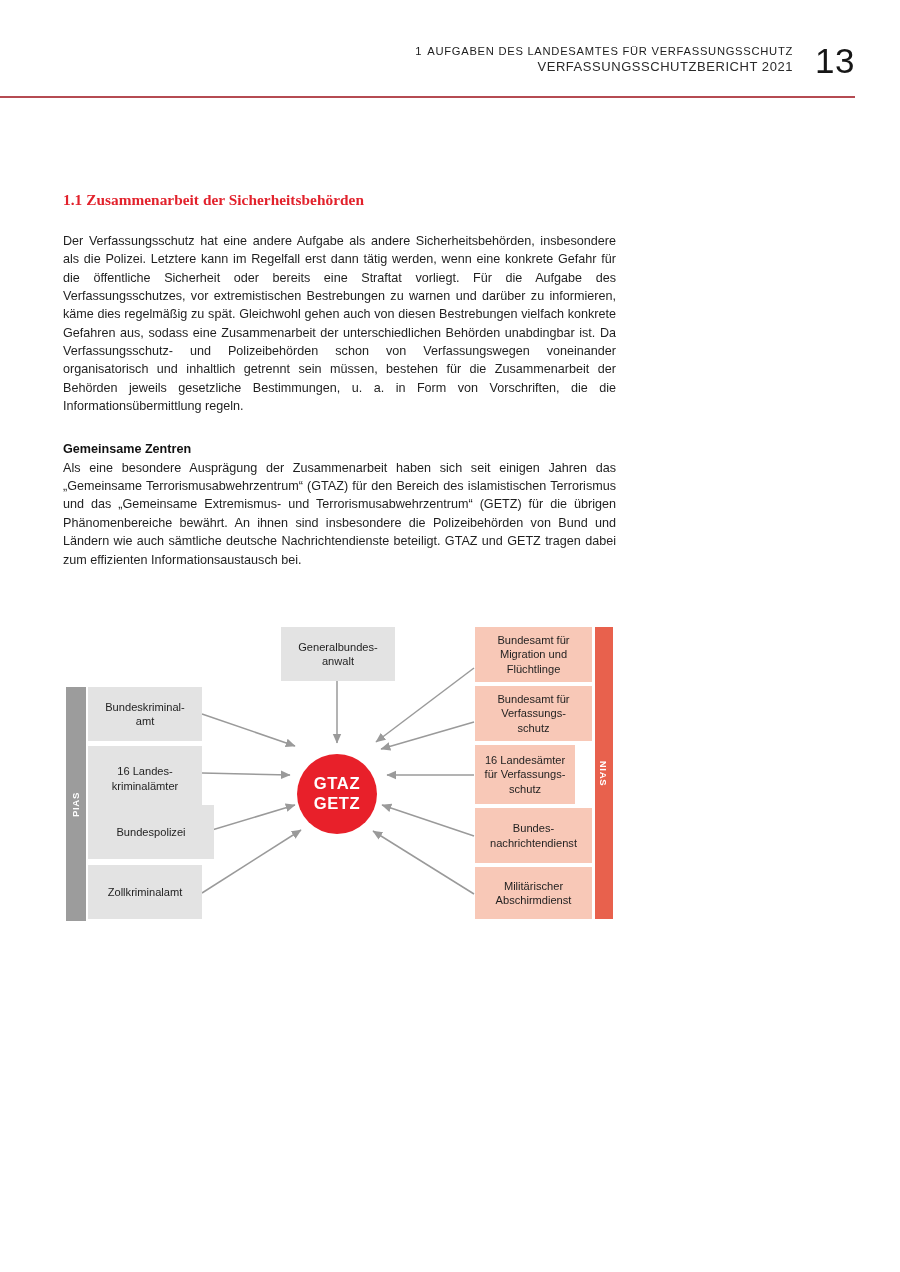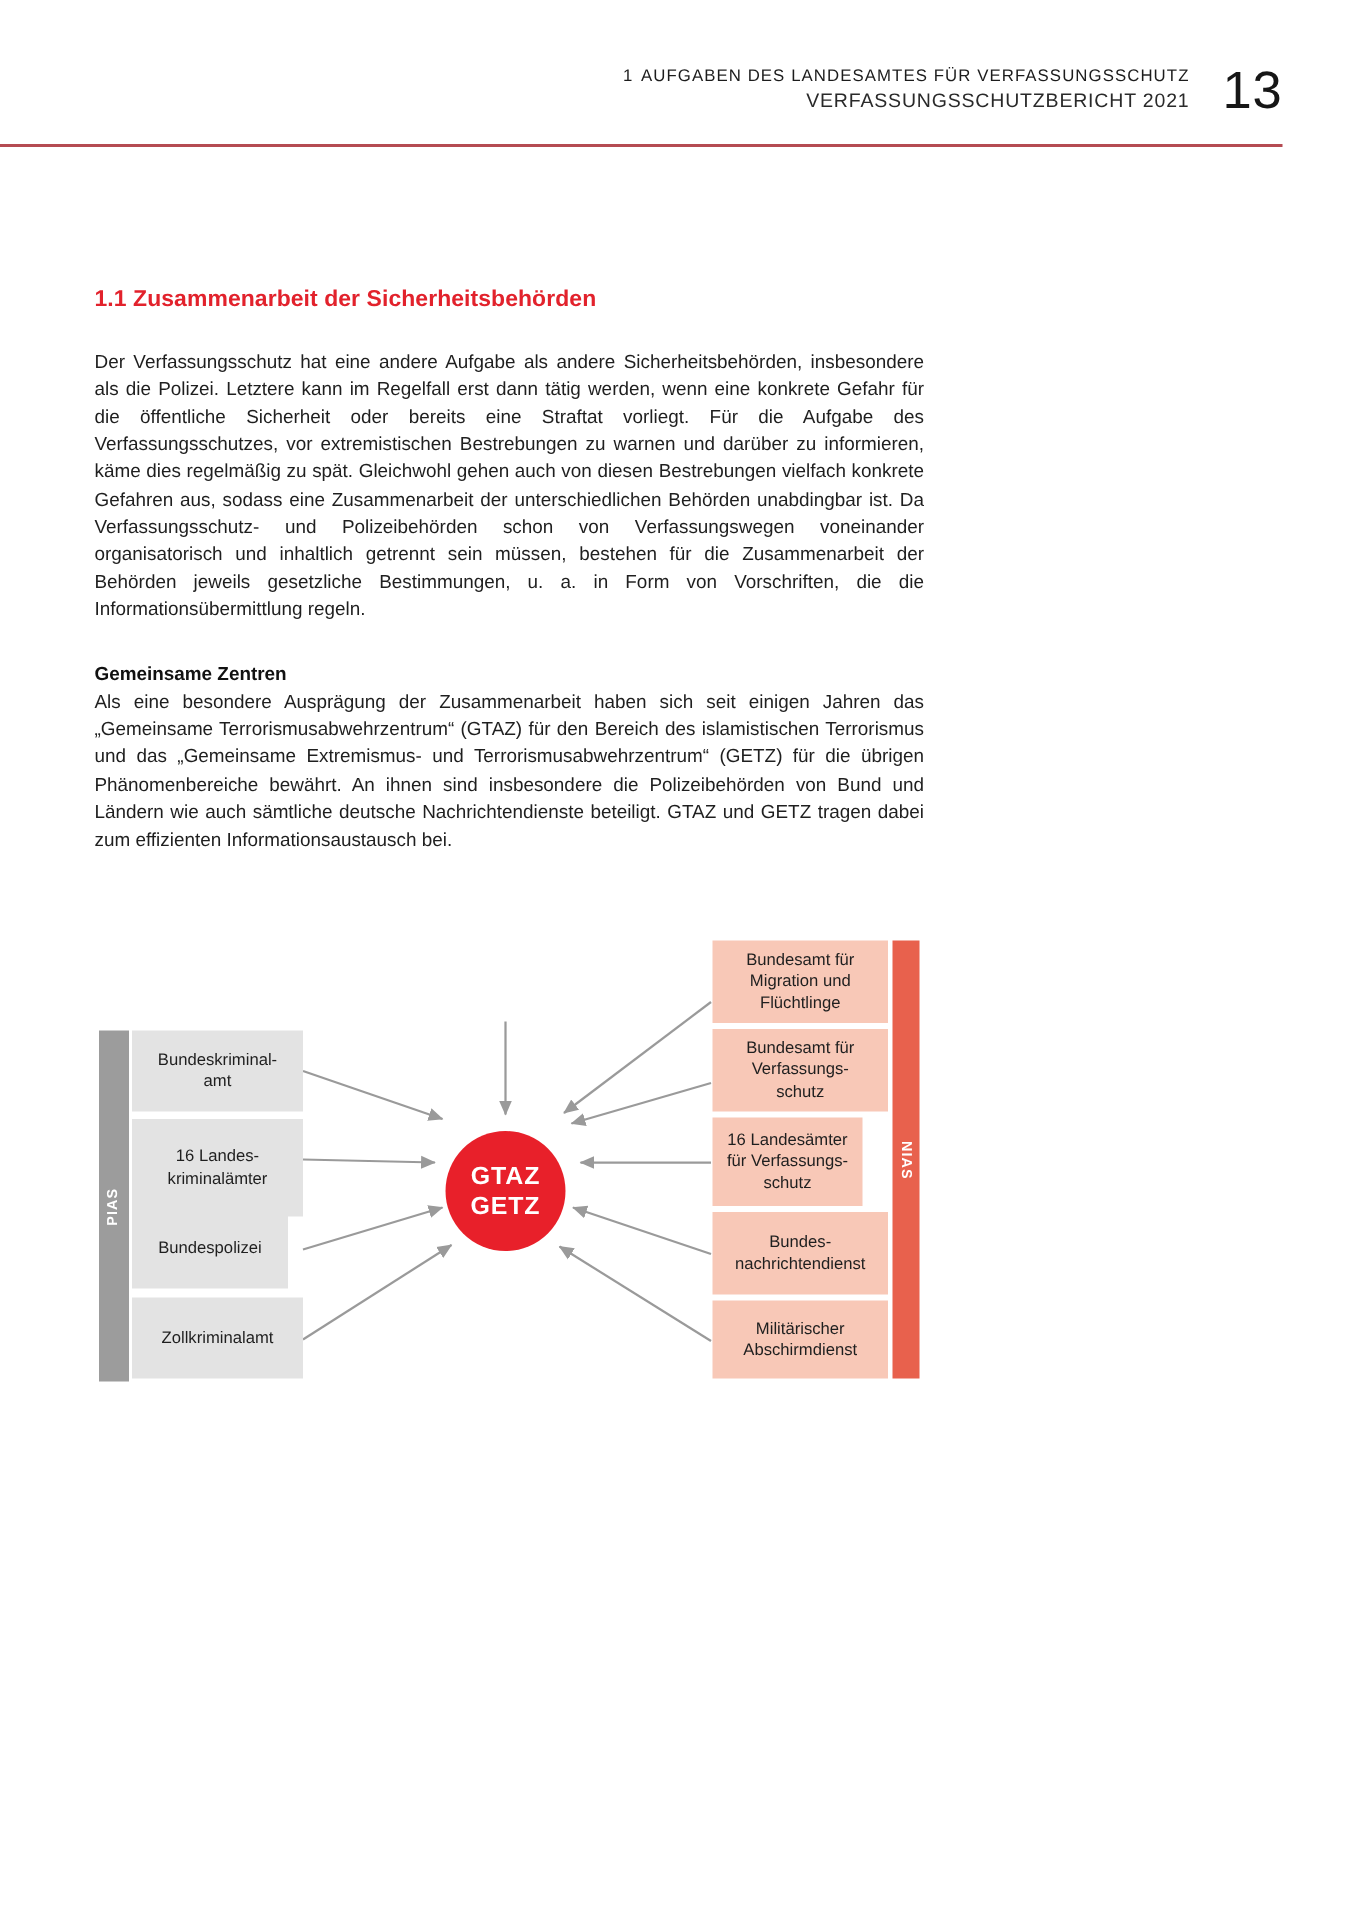--- a/index.html
+++ b/index.html
@@ -71,20 +71,21 @@
     top: 190px;
     width: 553px;
   }
   #section-heading {
     font-size: 15.3px;
     font-weight: bold;
     color: #e2222c;
     letter-spacing: 0.05px;
     margin: 0 0 22px 0;
     line-height: 20px;
+    font-family: Liberation Serif, serif;
   }
   .body-par {
     font-size: 12.6px;
     line-height: 18.35px;
     text-align: justify;
     text-justify: inter-word;
     color: #1f1f1f;
     margin: 0;
     hyphens: manual;
     -webkit-hyphens: manual;
@@ -198,32 +199,35 @@
       <line x1="139" y1="275" x2="238" y2="212"></line>
 
       <line x1="411" y1="50" x2="313" y2="124"></line>
       <line x1="411" y1="104" x2="318" y2="131"></line>
       <line x1="411" y1="157" x2="324" y2="157"></line>
       <line x1="411" y1="218" x2="319" y2="187"></line>
       <line x1="411" y1="276" x2="310" y2="213"></line>
     </g>
   </svg>
 
+  <div class="dbox grey" style="left:218px; top:9px; width:114px; height:54px;">
+    <span>Generalbundes-<br>anwalt</span>
+  </div>
 
   <div class="railbar" id="rail-pias" style="left:3px; top:69px; width:20px; height:234px;">
     <span>PIAS</span>
   </div>
 
   <div class="dbox grey" style="left:25px; top:69px; width:114px; height:54px;">
     <span>Bundeskriminal-<br>amt</span>
   </div>
   <div class="dbox grey" style="left:25px; top:128px; width:114px; height:65px;">
     <span>16 Landes-<br>kriminalämter</span>
   </div>
-  <div class="dbox grey" style="left:25px; top:187px; width:104px; height:54px;">
+  <div class="dbox grey" style="left:25px; top:187px; width:126px; height:54px;">
     <span>Bundespolizei</span>
   </div>
   <div class="dbox grey" style="left:25px; top:247px; width:114px; height:54px;">
     <span>Zollkriminalamt</span>
   </div>
 
   <div class="dbox salmon" style="left:412px; top:9px; width:117px; height:55px;">
     <span>Bundesamt für<br>Migration und<br>Flüchtlinge</span>
   </div>
   <div class="dbox salmon" style="left:412px; top:68px; width:117px; height:55px;">

